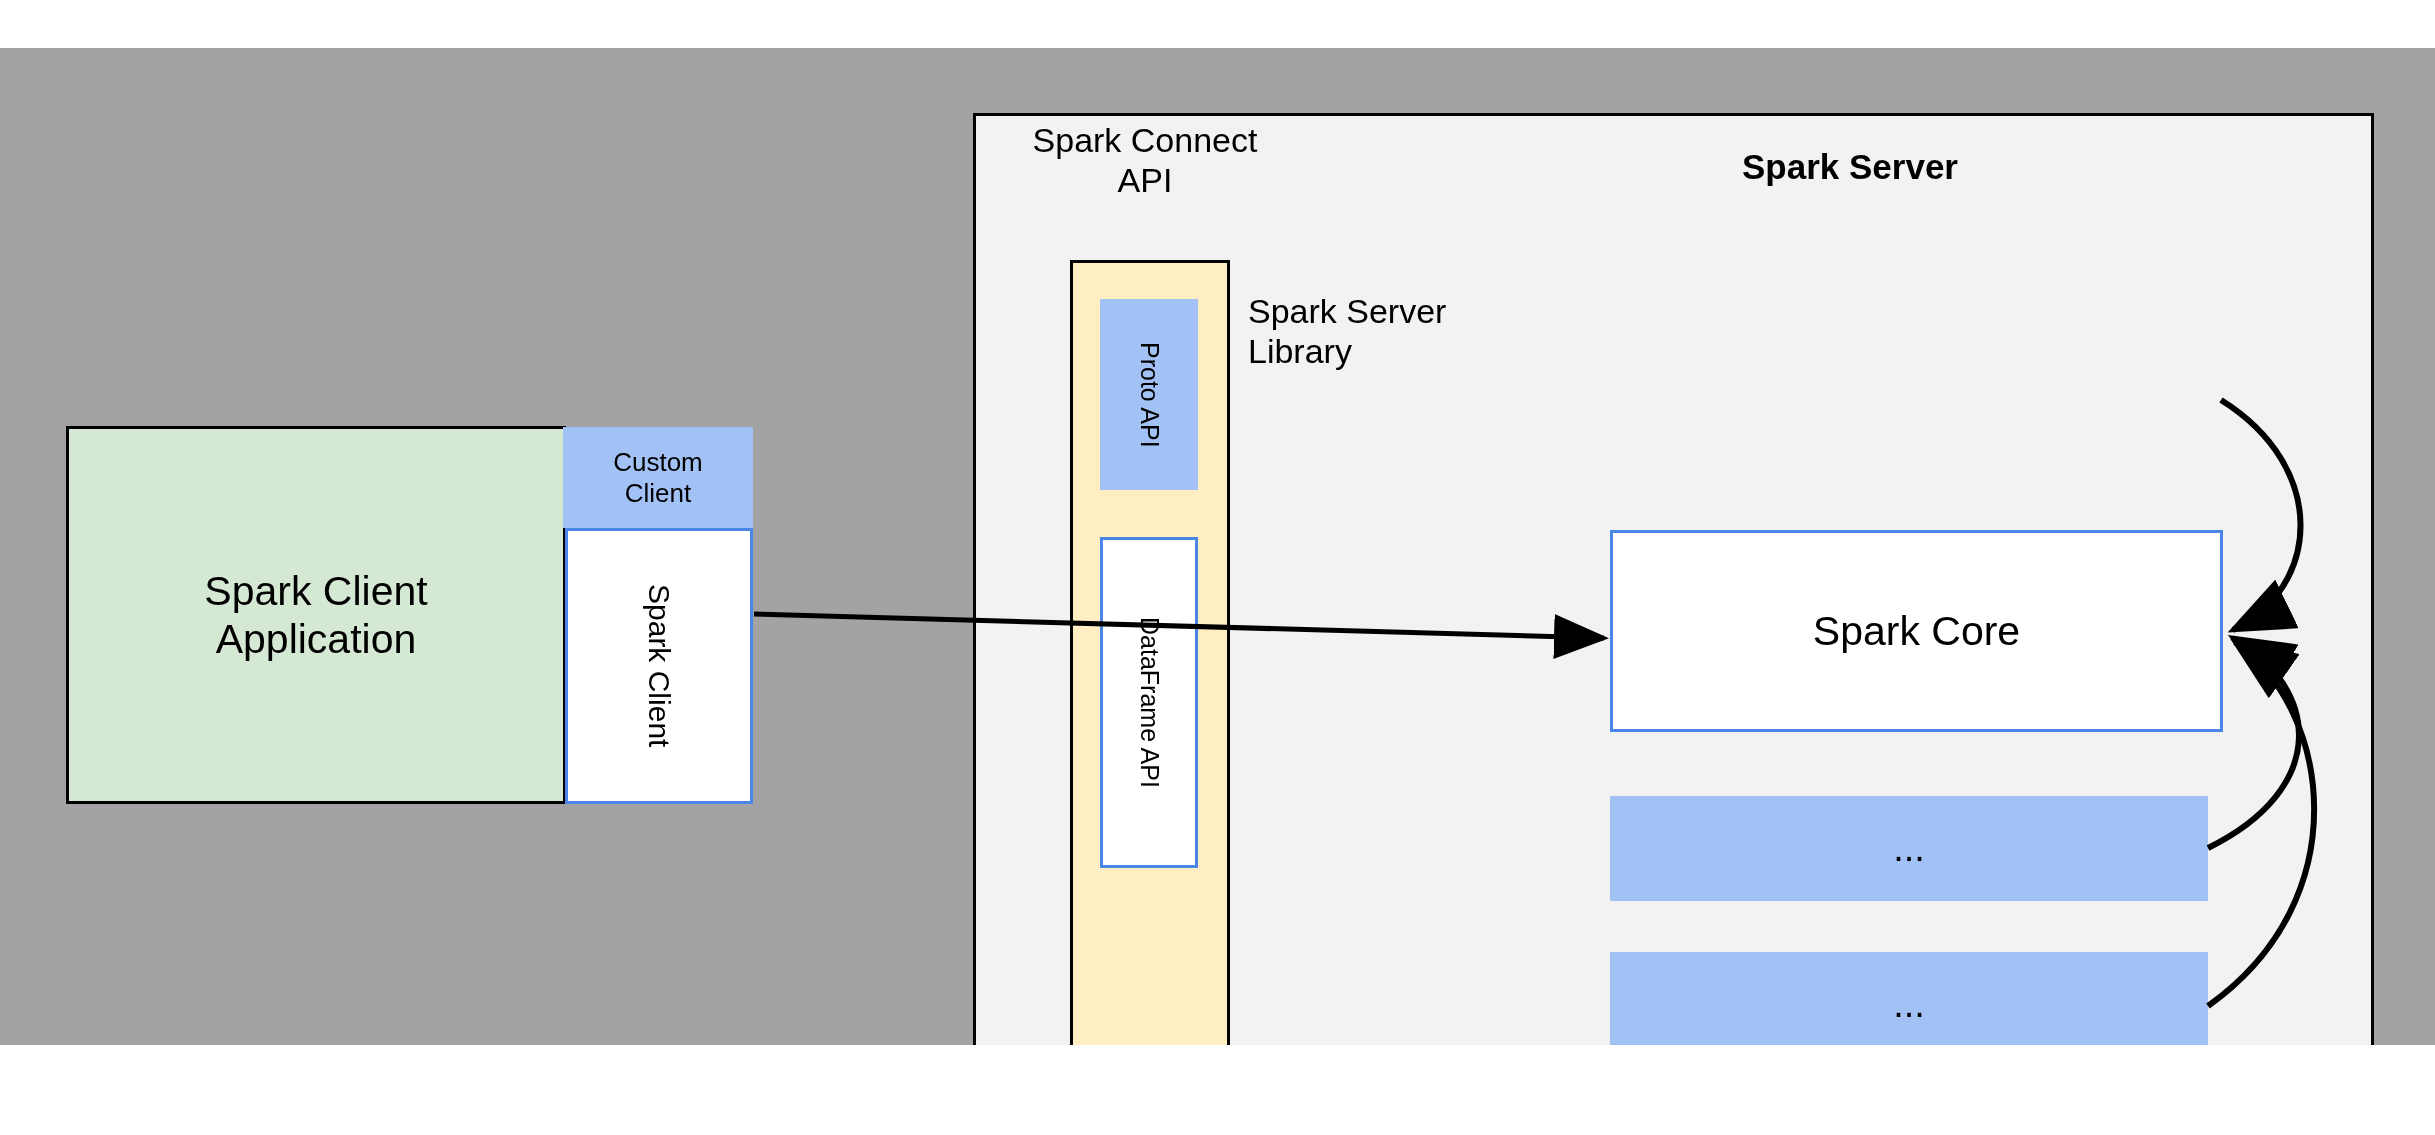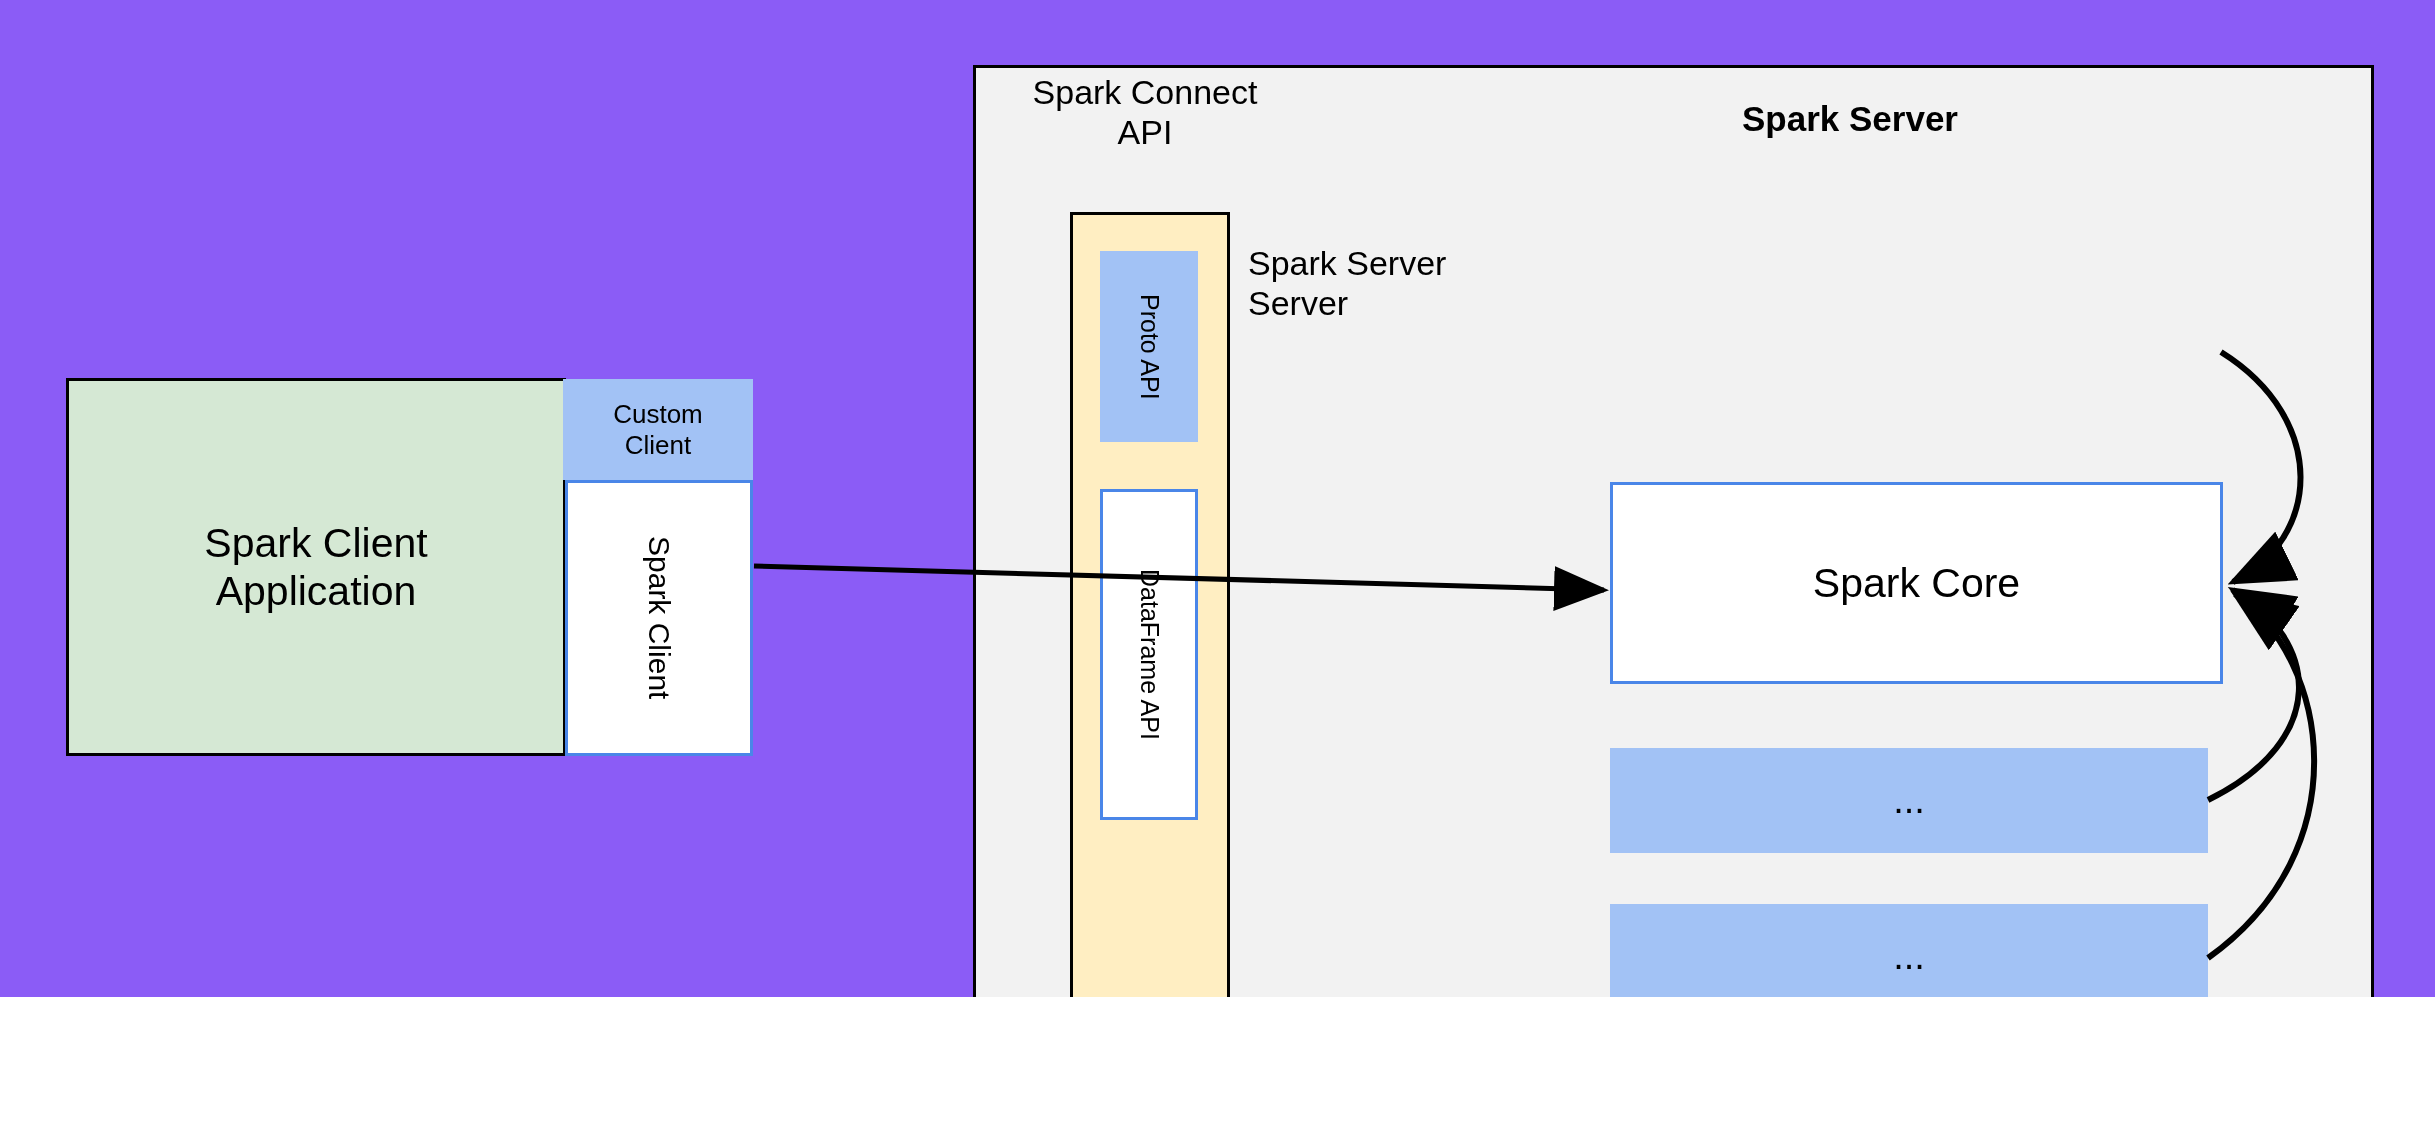--- a/index.html
+++ b/index.html
@@ -7,22 +7,23 @@
     padding: 0;
     background: #ffffff;
   }
   body {
     font-family: "Liberation Sans", sans-serif;
   }
   #canvas {
     position: relative;
     width: 2435px;
     height: 997px;
-    background: #8b5cf6;
+    background: #a3a3a3;
     overflow: hidden;
+    margin-top: 48px;
   }
   .node {
     position: absolute;
     box-sizing: border-box;
     display: flex;
     align-items: center;
     justify-content: center;
     text-align: center;
     color: #000000;
     line-height: 1.18;
@@ -196,21 +197,21 @@
       <div>Spark Connect</div>
       <div>API</div>
     </div>
   </div>
 
   <div class="node" id="spark-server-title">Spark Server</div>
 
   <div class="node" id="spark-server-library-label">
     <div>
       <div>Spark Server</div>
-      <div>Server</div>
+      <div>Library</div>
     </div>
   </div>
 
   <div class="node" id="connect-column"></div>
 
   <div class="node" id="proto-api-box">
     <span class="vtext">Proto API</span>
   </div>
 
   <div class="node" id="dataframe-api-box">

